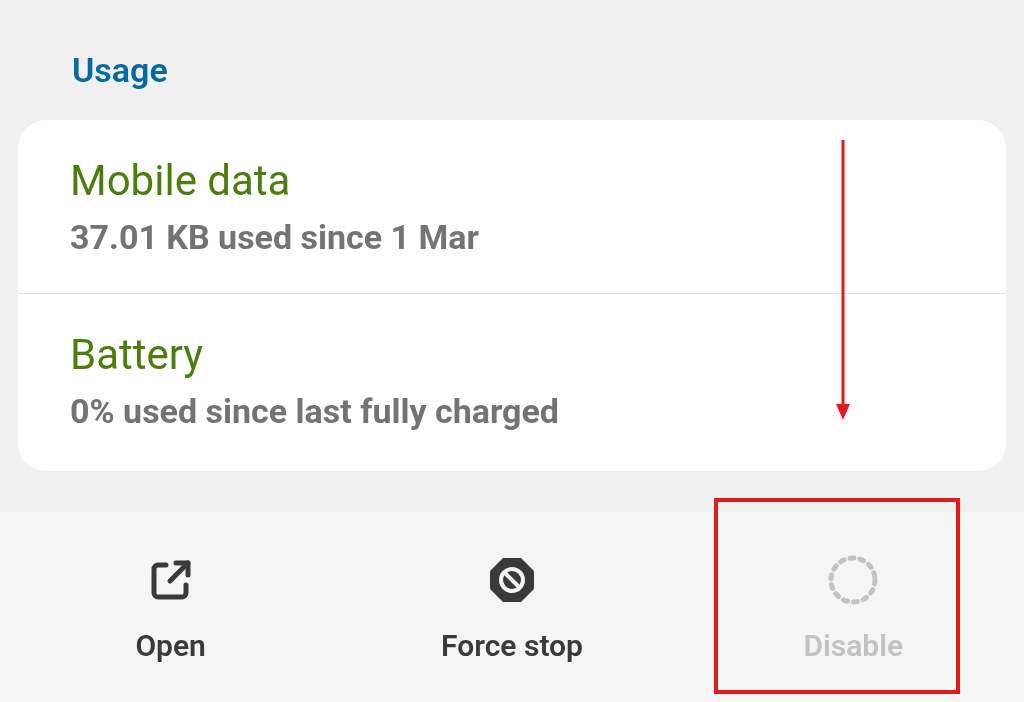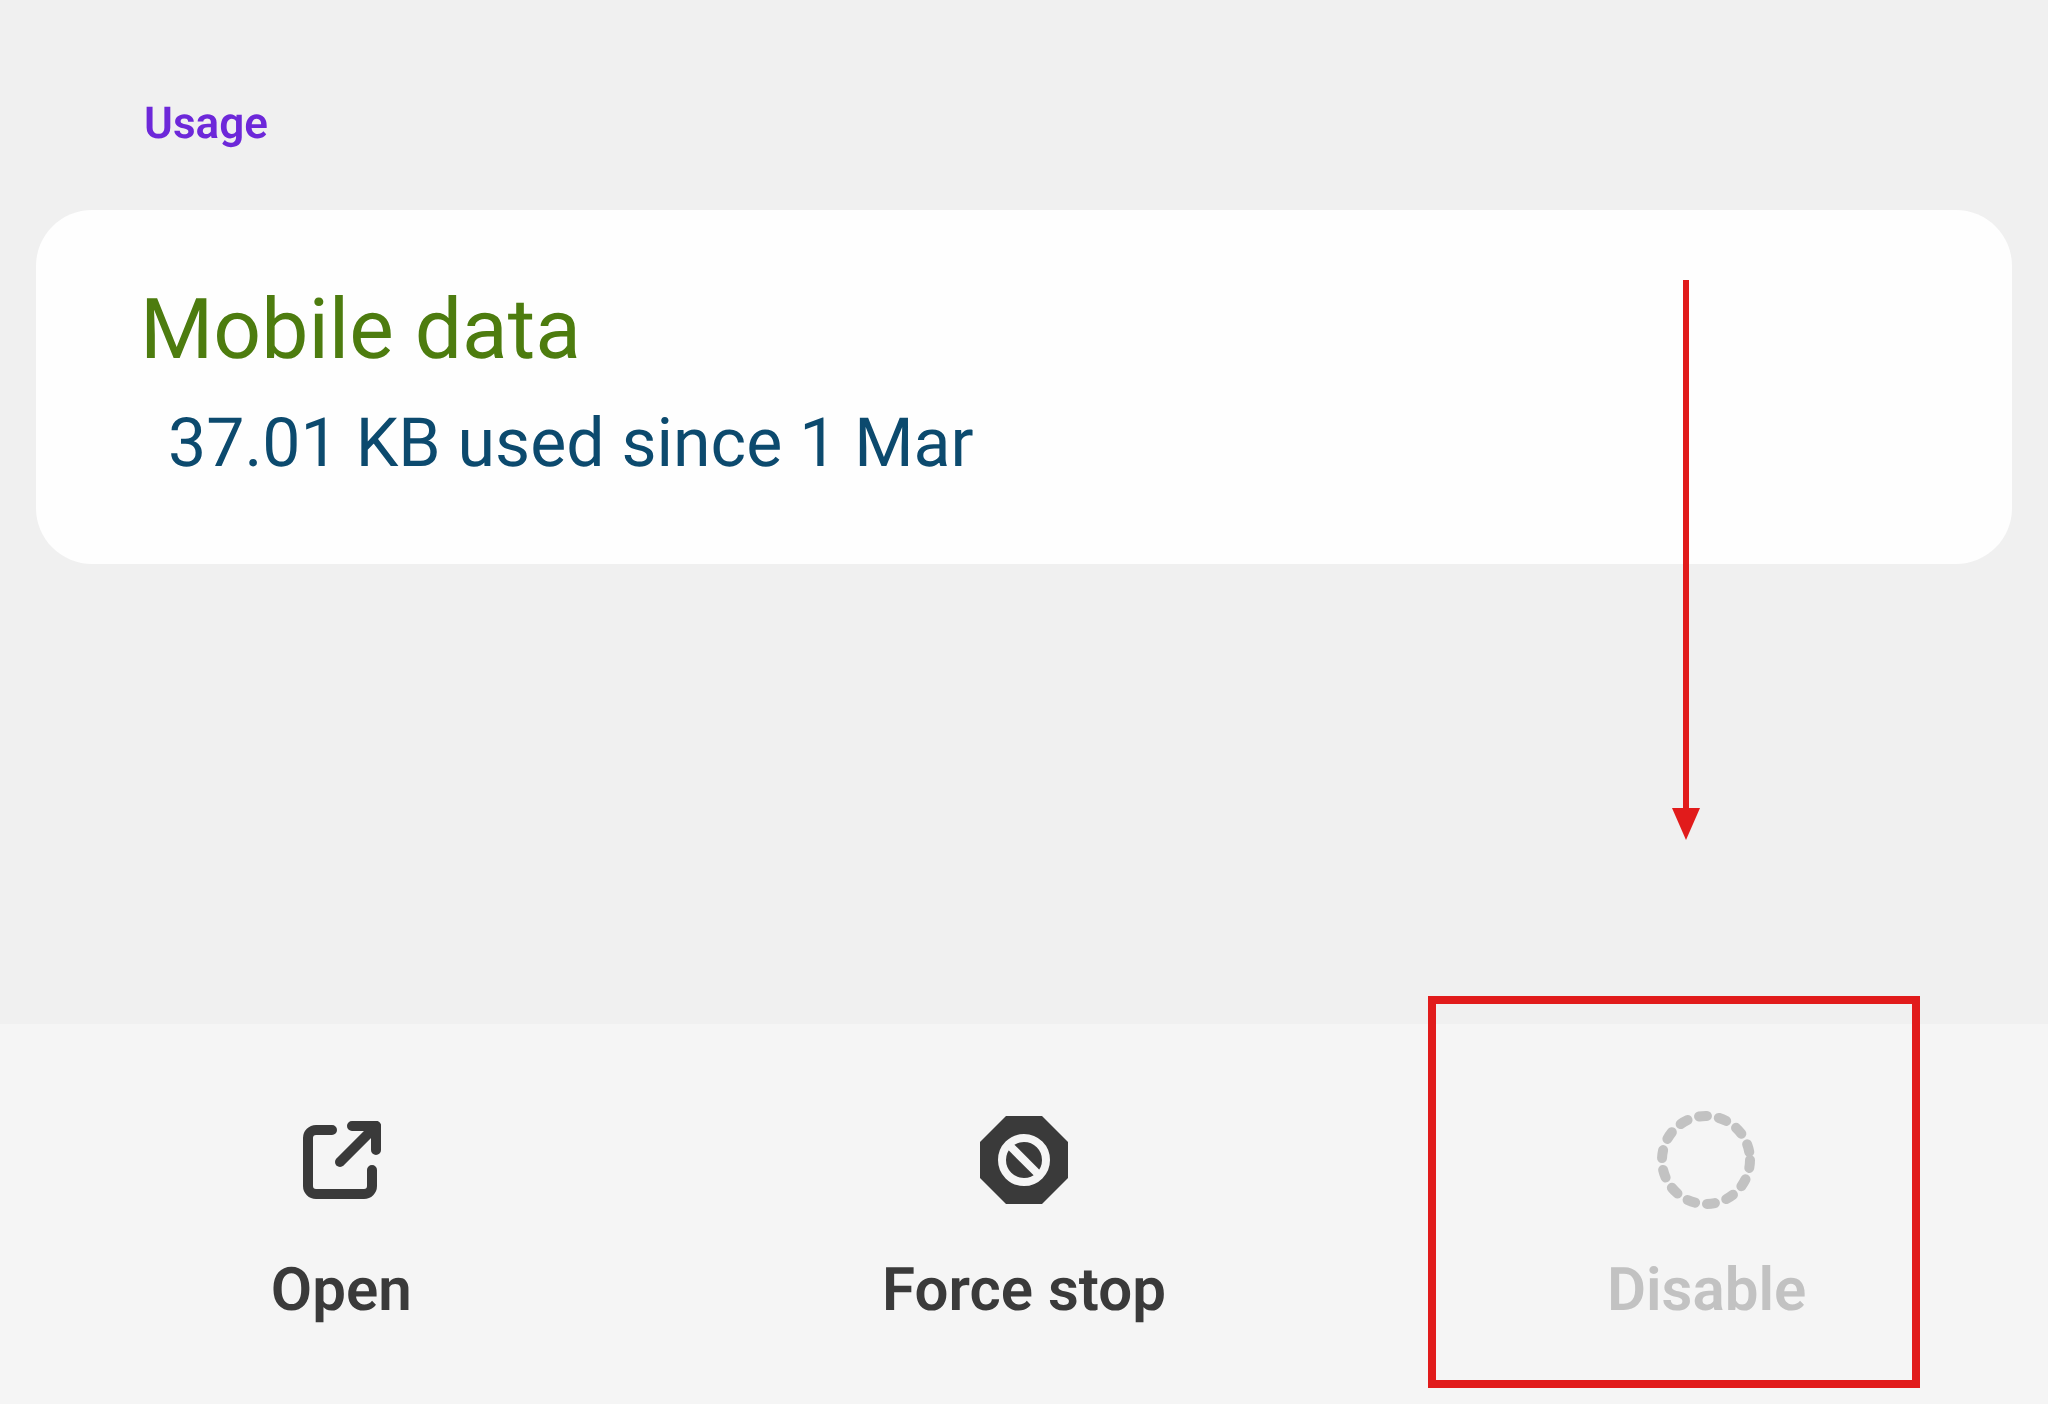--- a/index.html
+++ b/index.html
@@ -5,23 +5,23 @@
     * { margin: 0; padding: 0; box-sizing: border-box; }
     body {
       width: 1024px;
       height: 702px;
       background: #f0f0f0;
       font-family: -apple-system, BlinkMacSystemFont, "Segoe UI", Roboto, sans-serif;
       overflow: hidden;
       position: relative;
     }
     .section-label {
-      font-size: 22px;
+      font-size: 34px;
       font-weight: 600;
-      color: #6d28d9;
+      color: #0369a1;
       padding: 50px 72px 30px;
     }
     .card {
       background: #fefefe;
       margin: 0 18px;
       border-radius: 28px;
       padding: 0;
     }
     .list-item {
       padding: 36px 52px;
@@ -32,23 +32,22 @@
       padding-bottom: 40px;
     }
     .item-title {
       font-size: 42px;
       font-weight: 400;
       color: #4d7c0f;
       margin-bottom: 12px;
     }
     .item-sub {
       font-size: 34px;
-      font-weight: 400;
-      color: #0c4a6e;
-      margin-left: 14px;
+      font-weight: 700;
+      color: #737373;
     }
     .bottom-bar {
       position: absolute;
       bottom: 0;
       left: 0;
       right: 0;
       height: 190px;
       background: #f5f5f5;
       display: flex;
       align-items: center;
@@ -93,20 +92,24 @@
 </head>
 <body>
 
 <div class="section-label">Usage</div>
 
 <div class="card">
   <div class="list-item">
     <div class="item-title">Mobile data</div>
     <div class="item-sub">37.01 KB used since 1 Mar</div>
   </div>
+  <div class="list-item">
+    <div class="item-title">Battery</div>
+    <div class="item-sub">0% used since last fully charged</div>
+  </div>
 </div>
 
 <div class="bottom-bar">
   <div class="action-btn">
     <div class="icon-slot">
       <svg width="50" height="50" viewBox="0 0 50 50" fill="none">
         <path d="M20 10 H12 a4 4 0 0 0 -4 4 v24 a4 4 0 0 0 4 4 h24 a4 4 0 0 0 4 -4 v-8" stroke="#3a3a3a" stroke-width="5" stroke-linecap="round" stroke-linejoin="round"></path>
         <path d="M30 8 h12 v12" stroke="#3a3a3a" stroke-width="5" stroke-linecap="round" stroke-linejoin="round"></path>
         <path d="M42 8 L24 26" stroke="#3a3a3a" stroke-width="5" stroke-linecap="round"></path>
       </svg>

